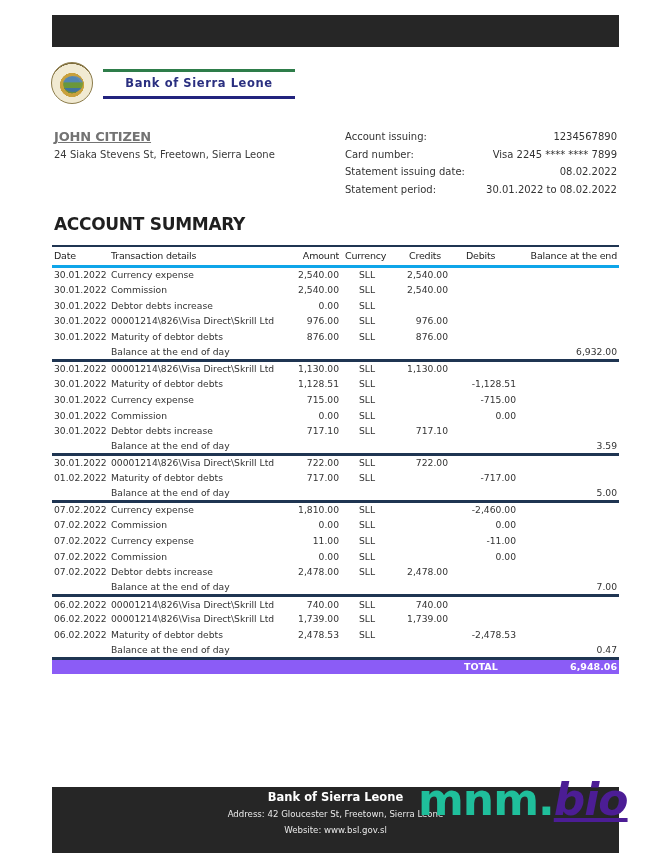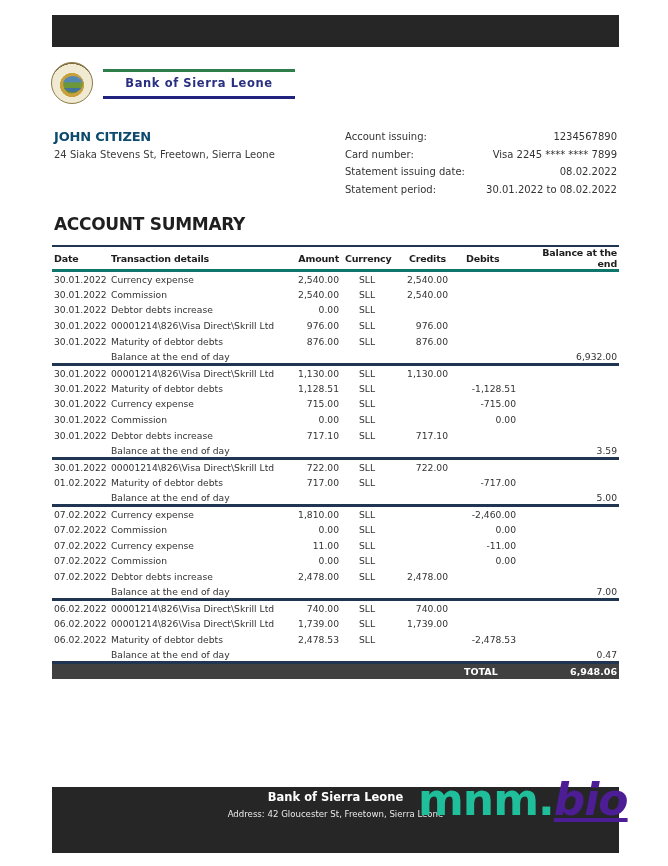--- a/index.html
+++ b/index.html
@@ -12,47 +12,47 @@
       background: radial-gradient(circle at 50% 55%, #6a8a3a 0 28%, #c9a13c 29% 40%, #f1ead2 41% 70%, #7c6a3a 71% 74%, #f5efdc 75% 100%);
       border: 1px solid #8b7b4a; }
     .logo-seal .inner { position: absolute; left: 11px; top: 13px; width: 20px; height: 16px; border-radius: 50%;
       background: linear-gradient(#4f86c6 0 40%, #6b9a3a 41% 75%, #3a6fb0 76% 100%); opacity: .85; }
     .logo-banner { position: absolute; left: 103px; top: 69px; width: 192px; height: 30px; }
     .logo-banner .line-green { position: absolute; left: 0; top: 0; width: 100%; height: 3px; background: #2e7d4a; }
     .logo-banner .line-navy { position: absolute; left: 0; bottom: 0; width: 100%; height: 3px; background: #22237e; }
     .logo-banner .bank-name { position: absolute; left: 0; top: 7px; width: 100%; text-align: center;
       font-family: "DejaVu Sans", sans-serif; font-weight: bold; font-size: 11.5px; color: #2a2f80; letter-spacing: .6px; }
 
-    .customer-name { position: absolute; left: 54px; top: 129px; font-size: 13px; font-weight: bold; color: #0c4a6e; letter-spacing: -.2px; }
+    .customer-name { position: absolute; left: 54px; top: 129px; font-size: 13px; font-weight: bold; color: #737373; letter-spacing: -.2px; text-decoration: underline; }
     .customer-address { position: absolute; left: 54px; top: 149px; font-size: 10px; color: #3a3a3a; }
 
     .account-info { position: absolute; left: 345px; top: 131px; width: 272px; }
     .info-row { display: flex; justify-content: space-between; height: 17.5px; font-size: 10px; color: #333; }
     .info-row .lbl { text-align: left; }
     .info-row .val { text-align: right; }
 
     .section-title { position: absolute; left: 54px; top: 214px; font-size: 17px; font-weight: bold; color: #1f1f1f; letter-spacing: -.3px; }
 
     .tx-table { position: absolute; left: 52px; top: 245px; width: 567px; border-collapse: collapse; font-size: 9.2px; color: #333; }
-    .tx-table th { font-weight: bold; color: #1e1e1e; font-size: 9.5px; height: 20px; padding: 0 2px; letter-spacing: -.2px;
-      border-top: 2px solid #1f3552; border-bottom: 3px solid #0f766e; }
+    .tx-table th { font-weight: normal; color: #1e1e1e; font-size: 9.5px; height: 20px; padding: 0 2px; letter-spacing: -.2px;
+      border-top: 2px solid #1f3552; border-bottom: 3px solid #0ea5e9; }
     .tx-table td { height: 15.7px; padding: 0 2px; white-space: nowrap; }
     .tx-table .c-date { width: 57px; text-align: left; padding-left: 2px; }
     .tx-table .c-det { width: 178px; text-align: left; }
     .tx-table .c-amt { width: 54px; text-align: right; }
     .tx-table .c-cur { width: 62px; text-align: left; padding-left: 18px; }
     .tx-table .c-cr { width: 47px; text-align: right; }
     .tx-table .c-db { width: 68px; text-align: right; }
     .tx-table .c-bal { width: 101px; text-align: right; padding-right: 2px; }
     .tx-table th.c-date, .tx-table th.c-det { text-align: left; }
     .tx-table th.c-cur { padding-left: 4px; }
     .tx-table th.c-cr { text-align: left; padding-left: 6px; }
     .tx-table th.c-db { text-align: left; padding-left: 16px; }
     .tx-table tr.balance-row td { border-bottom: 3px solid #1f3552; }
-    .tx-table tr.total-row td { background: #404040; color: #ffffff; font-weight: bold; height: 16px; font-size: 9.5px; }
+    .tx-table tr.total-row td { background: #8b5cf6; color: #ffffff; font-weight: bold; height: 16px; font-size: 9.5px; }
     .tx-table tr.total-row td.total-label { text-align: left; padding-left: 14px; }
 
     .footer { position: absolute; left: 52px; top: 787px; width: 567px; height: 66px; background: #262626; color: #e8e8e8; text-align: center; }
     .footer .f-name { font-size: 11.5px; font-weight: bold; color: #ffffff; margin-top: 3px; height: 17px; }
     .footer .f-line { font-size: 8.6px; height: 15.5px; line-height: 15.5px; }
 
     .watermark { position: absolute; left: 418px; top: 778px; font-family: "DejaVu Sans", sans-serif; font-weight: bold; font-size: 44px; letter-spacing: -1px; line-height: 1; }
     .watermark .wm-a { color: #1fbf9b; }
     .watermark .wm-b { color: #4c1d95; font-style: italic; text-decoration: underline; }
   </style>
@@ -338,15 +338,16 @@
       <td colspan="5"></td>
       <td class="total-label">TOTAL</td>
       <td class="c-bal">6,948.06</td>
     </tr>
   </tfoot>
 </table>
 
 <div class="footer">
   <div class="f-name">Bank of Sierra Leone</div>
   <div class="f-line">Address: 42 Gloucester St, Freetown, Sierra Leone</div>
+  <div class="f-line">Website: www.bsl.gov.sl</div>
 </div>
 
 <div class="watermark"><span class="wm-a">mnm.</span><span class="wm-b">bio</span></div>
 
 </body></html>

